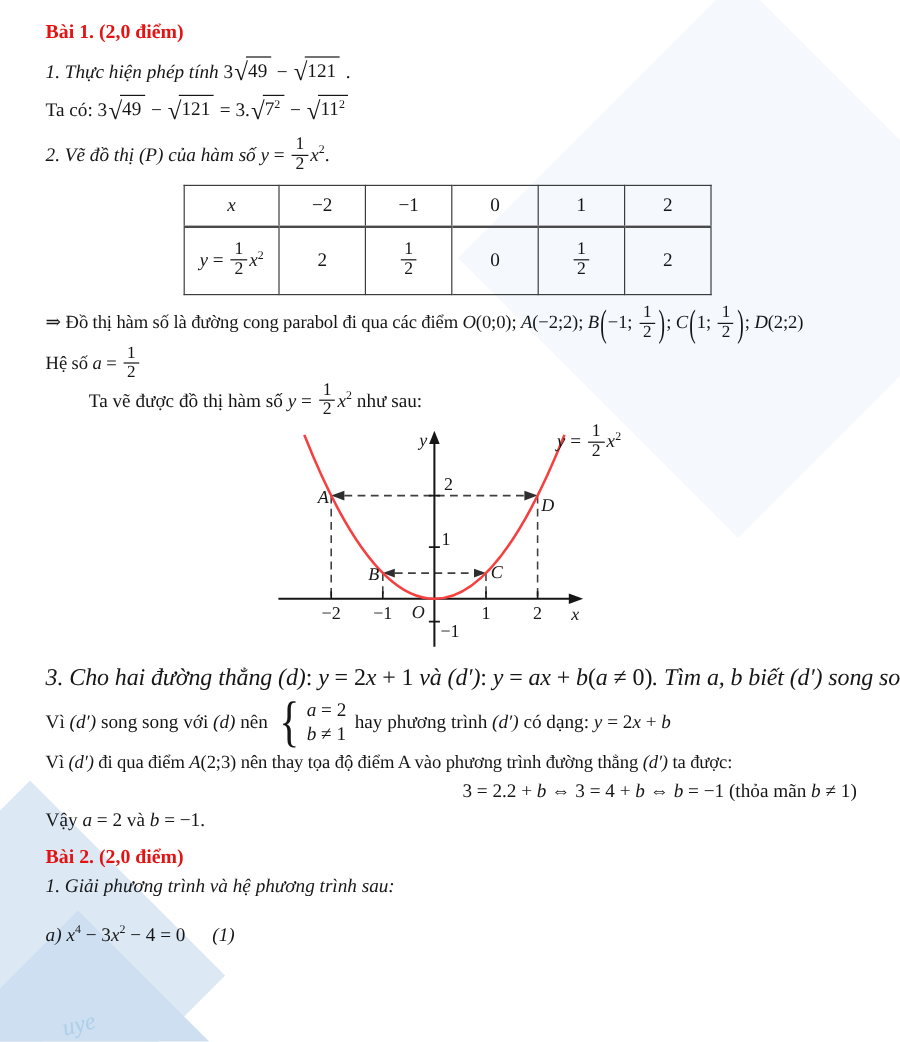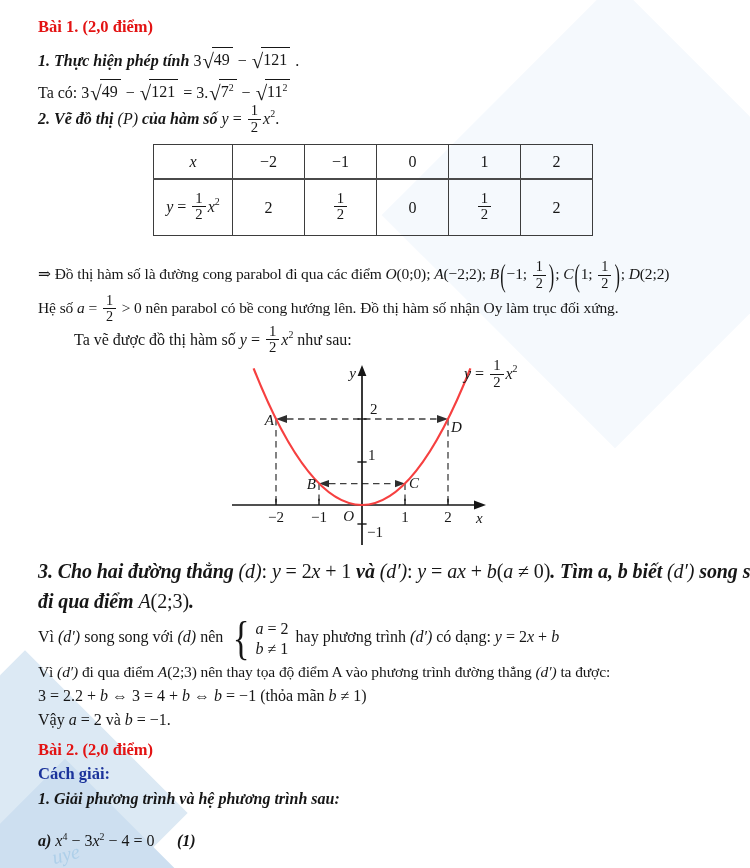--- a/index.html
+++ b/index.html
@@ -8,41 +8,41 @@
     background:#ffffff;color:#161616;
     font-family:"Liberation Serif","DejaVu Serif",serif;
     font-size:16px;line-height:1.35;
   }
   .content{position:relative;z-index:2;padding:8px 36px 0 38px;}
   .line{margin:0;}
   .red-heading{color:#e31313;font-weight:bold;font-size:16.5px;margin-top:8px;}
   .blue-heading{color:#1b339b;font-weight:bold;font-size:16.5px;margin-top:2px;}
   .mt{font-style:normal;}
   .mi{font-style:italic;}
-  .mbi{font-weight:bold;font-style:italic;}
+  .mbi{font-weight:normal;font-style:italic;}
   sup.msup{font-size:0.62em;line-height:0;vertical-align:super;}
   .frac{display:inline-flex;flex-direction:column;text-align:center;vertical-align:middle;
         line-height:1.06;font-size:0.92em;margin:0 2px;position:relative;top:-1px;}
   .frac .num{border-bottom:1.3px solid #161616;padding:0 3px 0px 3px;}
   .frac .den{padding:0 3px;}
   .sqrt{display:inline-flex;align-items:stretch;vertical-align:-2px;margin:0 1px;}
   .sqrt .rs{font-size:1.3em;line-height:0.9;align-self:flex-end;letter-spacing:-1px;}
   .sqrt .rad{border-top:1.5px solid #161616;padding:1px 3px 0 2px;margin-left:-1px;}
   .bigp{display:inline-block;transform:scaleY(1.95);font-size:1.05em;vertical-align:middle;
         padding:0 1px;line-height:1;}
   .sys{display:inline-flex;align-items:center;vertical-align:middle;margin:0 3px;}
   .sys .brace{font-size:2.9em;font-weight:300;line-height:0.85;margin-right:3px;
               transform:scaleX(0.75);display:inline-block;}
   .syscol{display:inline-flex;flex-direction:column;gap:1px;}
   .sysrow{display:block;line-height:1.2;}
   .msp{display:inline-block;}
   .nowrap{white-space:nowrap;letter-spacing:-0.1px;}
   .small15{font-size:20px;}
   .small155{font-size:15.5px;}
-  .centered{text-align:left;}
+  .centered{text-align:right;}
   
   table.vals{border-collapse:collapse;margin:8px 0 0 115px;}
   table.vals td{border:1.5px solid #3d3d3d;text-align:center;vertical-align:middle;
                 font-size:16px;padding:0 4px;}
   table.vals tr.head td{height:33px;border-bottom:2.5px solid #4a4a4a;}
   table.vals tr.body td{height:55px;}
   
   .graph-wrap{position:relative;width:340px;height:195px;margin:2px 0 0 192px;}
   .curve-label{position:absolute;left:234px;top:0px;font-size:16px;white-space:nowrap;}
   
@@ -83,21 +83,21 @@
         <span class="rs">√</span>
         <span class="rad">121</span>
       </span><span class="mt"> = 3.</span><span class="sqrt">
         <span class="rs">√</span>
         <span class="rad">7<sup class="msup">2</sup></span>
       </span><span class="mt"> − </span><span class="sqrt">
         <span class="rs">√</span>
         <span class="rad">11<sup class="msup">2</sup></span>
       </span></div>
 
-  <div class="line" style="margin-top:1px;"><span class="mbi">2. Vẽ đồ thị </span><span class="mi">(P)</span><span class="mbi"> của hàm số </span><span class="mi">y</span><span class="mt"> = </span><span class="frac">
+  <div class="line" style="margin-top:11px;"><span class="mbi">2. Vẽ đồ thị </span><span class="mi">(P)</span><span class="mbi"> của hàm số </span><span class="mi">y</span><span class="mt"> = </span><span class="frac">
         <span class="num">1</span>
         <span class="den">2</span>
       </span><span class="mi">x</span><sup class="msup">2</sup><span class="mt">.</span></div>
 
 
   <table class="vals">
     <colgroup>
       <col style="width:79px">
         <col style="width:72px">
         <col style="width:72px">
@@ -127,32 +127,32 @@
       <td><span class="mt">0</span></td>
       <td><span class="frac">
               <span class="num">1</span>
               <span class="den">2</span>
             </span></td>
       <td><span class="mt">2</span></td>
     </tr>
   </tbody>
     </table>
 
-  <div class="line nowrap small155" style="margin-top:24px;"><span class="mt">⇒ Đồ thị hàm số là đường cong parabol đi qua các điểm </span><span class="mi">O</span><span class="mt">(0;0); </span><span class="mi">A</span><span class="mt">(−2;2); </span><span class="mi">B</span><span class="bigp">(</span><span class="mt">−1; </span><span class="frac">
+  <div class="line nowrap small155" style="margin-top:8px;"><span class="mt">⇒ Đồ thị hàm số là đường cong parabol đi qua các điểm </span><span class="mi">O</span><span class="mt">(0;0); </span><span class="mi">A</span><span class="mt">(−2;2); </span><span class="mi">B</span><span class="bigp">(</span><span class="mt">−1; </span><span class="frac">
         <span class="num">1</span>
         <span class="den">2</span>
       </span><span class="bigp">)</span><span class="mt">; </span><span class="mi">C</span><span class="bigp">(</span><span class="mt">1; </span><span class="frac">
         <span class="num">1</span>
         <span class="den">2</span>
       </span><span class="bigp">)</span><span class="mt">; </span><span class="mi">D</span><span class="mt">(2;2)</span></div>
 
   <div class="line nowrap small155" style="margin-top:2px;"><span class="mt">Hệ số </span><span class="mi">a</span><span class="mt"> = </span><span class="frac">
         <span class="num">1</span>
         <span class="den">2</span>
-      </span><span class="mt"> &gt; 0 nên parabol có bề cong hướng lên. Đồ thị hàm số nhận Oy làm trục đối xứng.</span></div>
+      </span></div>
 
   <div class="line" style="margin-top:0px;margin-left:36px;"><span class="mt">Ta vẽ được đồ thị hàm số </span><span class="mi">y</span><span class="mt"> = </span><span class="frac">
         <span class="num">1</span>
         <span class="den">2</span>
       </span><span class="mi">x</span><sup class="msup">2</sup><span class="mt"> như sau:</span></div>
 
   <div class="graph-wrap">
     <svg width="340" height="195" viewBox="0 0 340 195">
 
       <g stroke="#3f3f3f" stroke-width="1.3" stroke-dasharray="6.5 4.5" fill="none">
@@ -207,37 +207,35 @@
         <text x="221" y="73" font-style="italic">D</text>
       </g>
     </svg>
     <div class="curve-label"><span class="mi">y</span><span class="mt"> = </span><span class="frac">
           <span class="num">1</span>
           <span class="den">2</span>
         </span><span class="mi">x</span><sup class="msup">2</sup></div>
   </div>
 
   <div class="line nowrap small15" style="margin-top:4px;"><span class="mbi">3. Cho hai đường thẳng </span><span class="mi">(d)</span><span class="mt">: </span><span class="mi">y</span><span class="mt"> = 2</span><span class="mi">x</span><span class="mt"> + 1</span><span class="mbi"> và </span><span class="mi">(d′)</span><span class="mt">: </span><span class="mi">y</span><span class="mt"> = </span><span class="mi">ax</span><span class="mt"> + </span><span class="mi">b</span><span class="mt">(</span><span class="mi">a</span><span class="mt"> ≠ 0)</span><span class="mbi">. Tìm a, b biết </span><span class="mi">(d′)</span><span class="mbi"> song song với </span><span class="mi">(d)</span><span class="mbi"> và</span></div>
-  <div class="line nowrap small15" style="margin-top:3px;"><span class="mbi">đi qua điểm </span><span class="mi">A</span><span class="mt">(2;3)</span><span class="mbi">.</span></div>
 
   <div class="line" style="margin-top:4px;"><span class="mt">Vì </span><span class="mi">(d′)</span><span class="mt"> song song với </span><span class="mi">(d)</span><span class="mt"> nên </span><span class="sys">
         <span class="brace">{</span>
         <span class="syscol">
           <span class="sysrow"><span class="mi">a</span><span class="mt"> = 2</span></span>
           <span class="sysrow"><span class="mi">b</span><span class="mt"> ≠ 1</span></span>
         </span>
       </span><span class="mt"> hay phương trình </span><span class="mi">(d′)</span><span class="mt"> có dạng:  </span><span class="mi">y</span><span class="mt"> = 2</span><span class="mi">x</span><span class="mt"> + </span><span class="mi">b</span></div>
 
   <div class="line nowrap small155" style="margin-top:4px;"><span class="mt">Vì </span><span class="mi">(d′)</span><span class="mt"> đi qua điểm  </span><span class="mi">A</span><span class="mt">(2;3)</span><span class="mt"> nên thay tọa độ điểm A vào phương trình đường thẳng </span><span class="mi">(d′)</span><span class="mt"> ta được:</span></div>
 
   <div class="line centered" style="margin-top:2px;"><span class="mt">3 = 2.2 + </span><span class="mi">b</span><span class="mt"> ⇔ 3 = 4 + </span><span class="mi">b</span><span class="mt"> ⇔ </span><span class="mi">b</span><span class="mt"> = −1 (thỏa mãn </span><span class="mi">b</span><span class="mt"> ≠ 1)</span></div>
 
   <div class="line" style="margin-top:2px;"><span class="mt">Vậy </span><span class="mi">a</span><span class="mt"> = 2 và </span><span class="mi">b</span><span class="mt"> = −1.</span></div>
 
   <div class="line red-heading">Bài 2. (2,0 điểm)</div>
 
-  <div class="line blue-heading">Cách giải:</div>
 
   <div class="line" style="margin-top:3px;"><span class="mbi">1. Giải phương trình và hệ phương trình sau:</span></div>
 
   <div class="line" style="margin-top:20px;"><span class="mbi">a) </span><span class="mi">x</span><sup class="msup">4</sup><span class="mt"> − 3</span><span class="mi">x</span><sup class="msup">2</sup><span class="mt"> − 4 = 0</span><span class="msp" style="width: 1.4em;"></span><span class="mbi">(1)</span></div>
 
 </div>
 
 </body></html>

